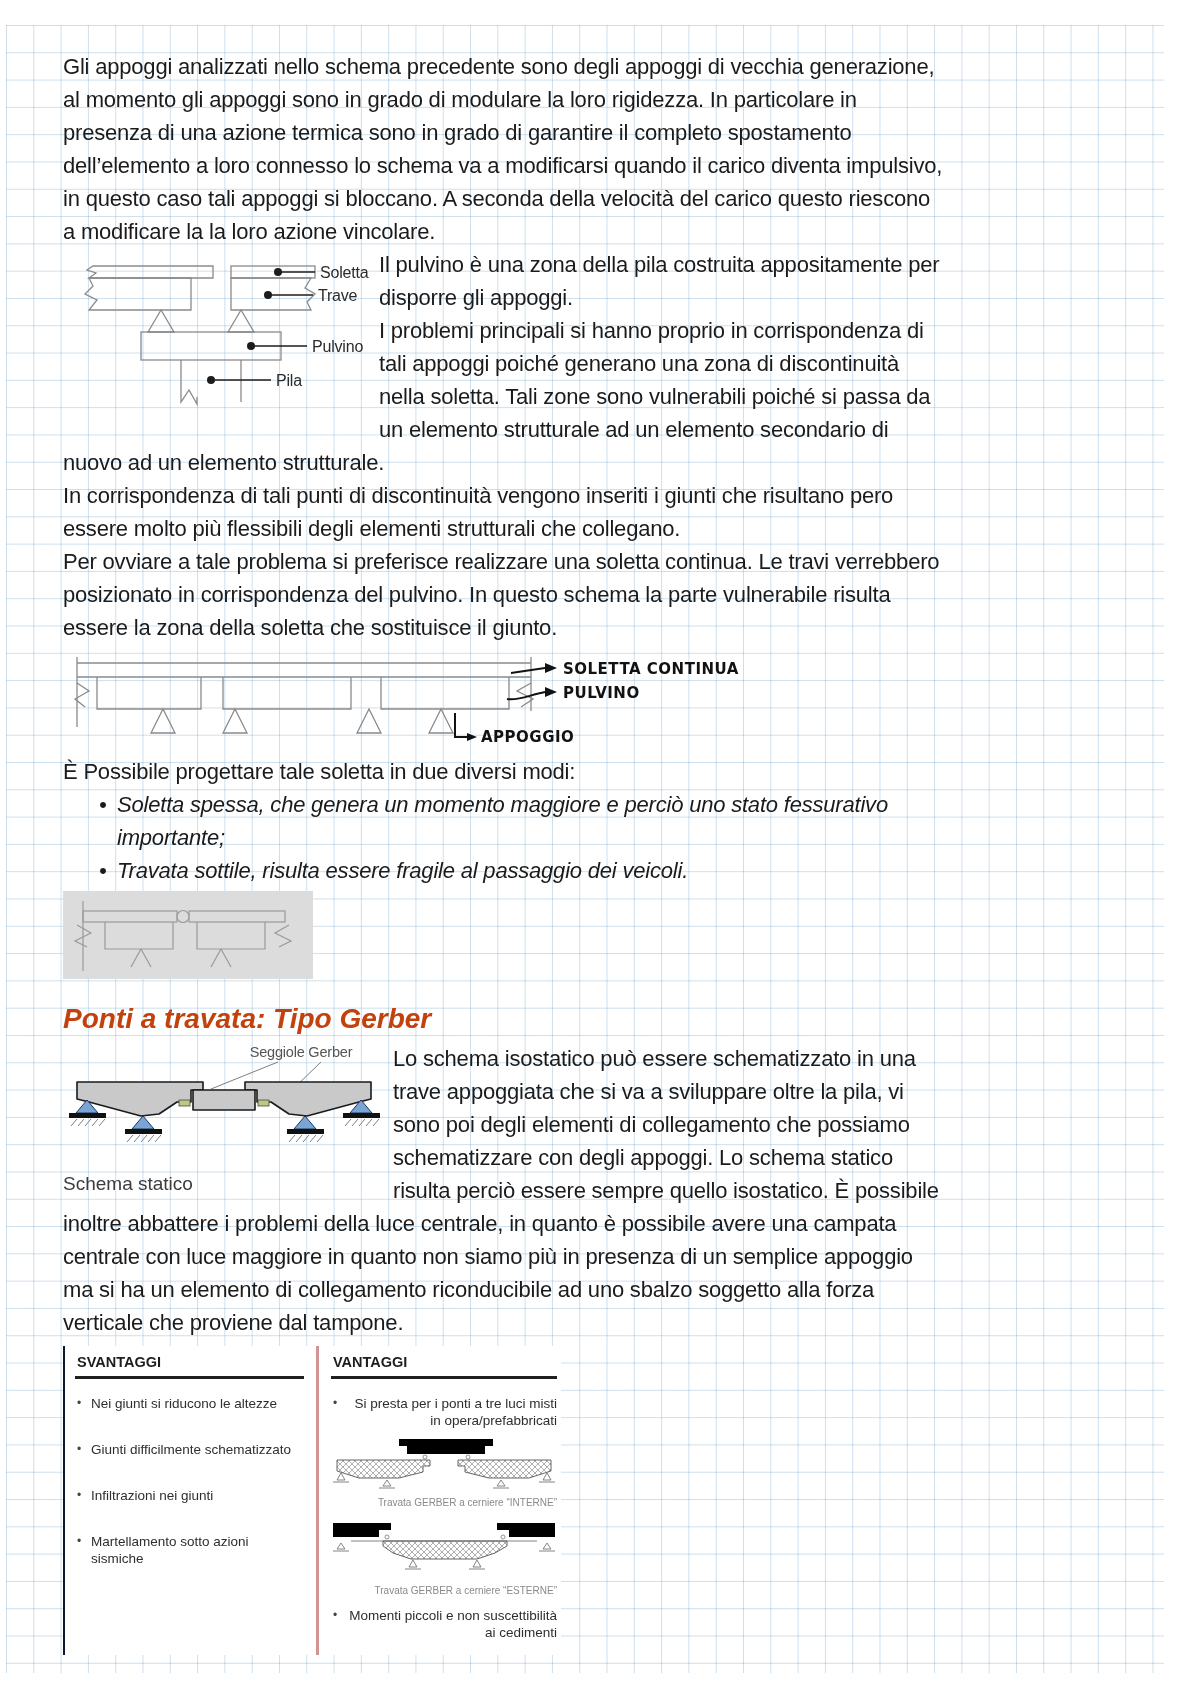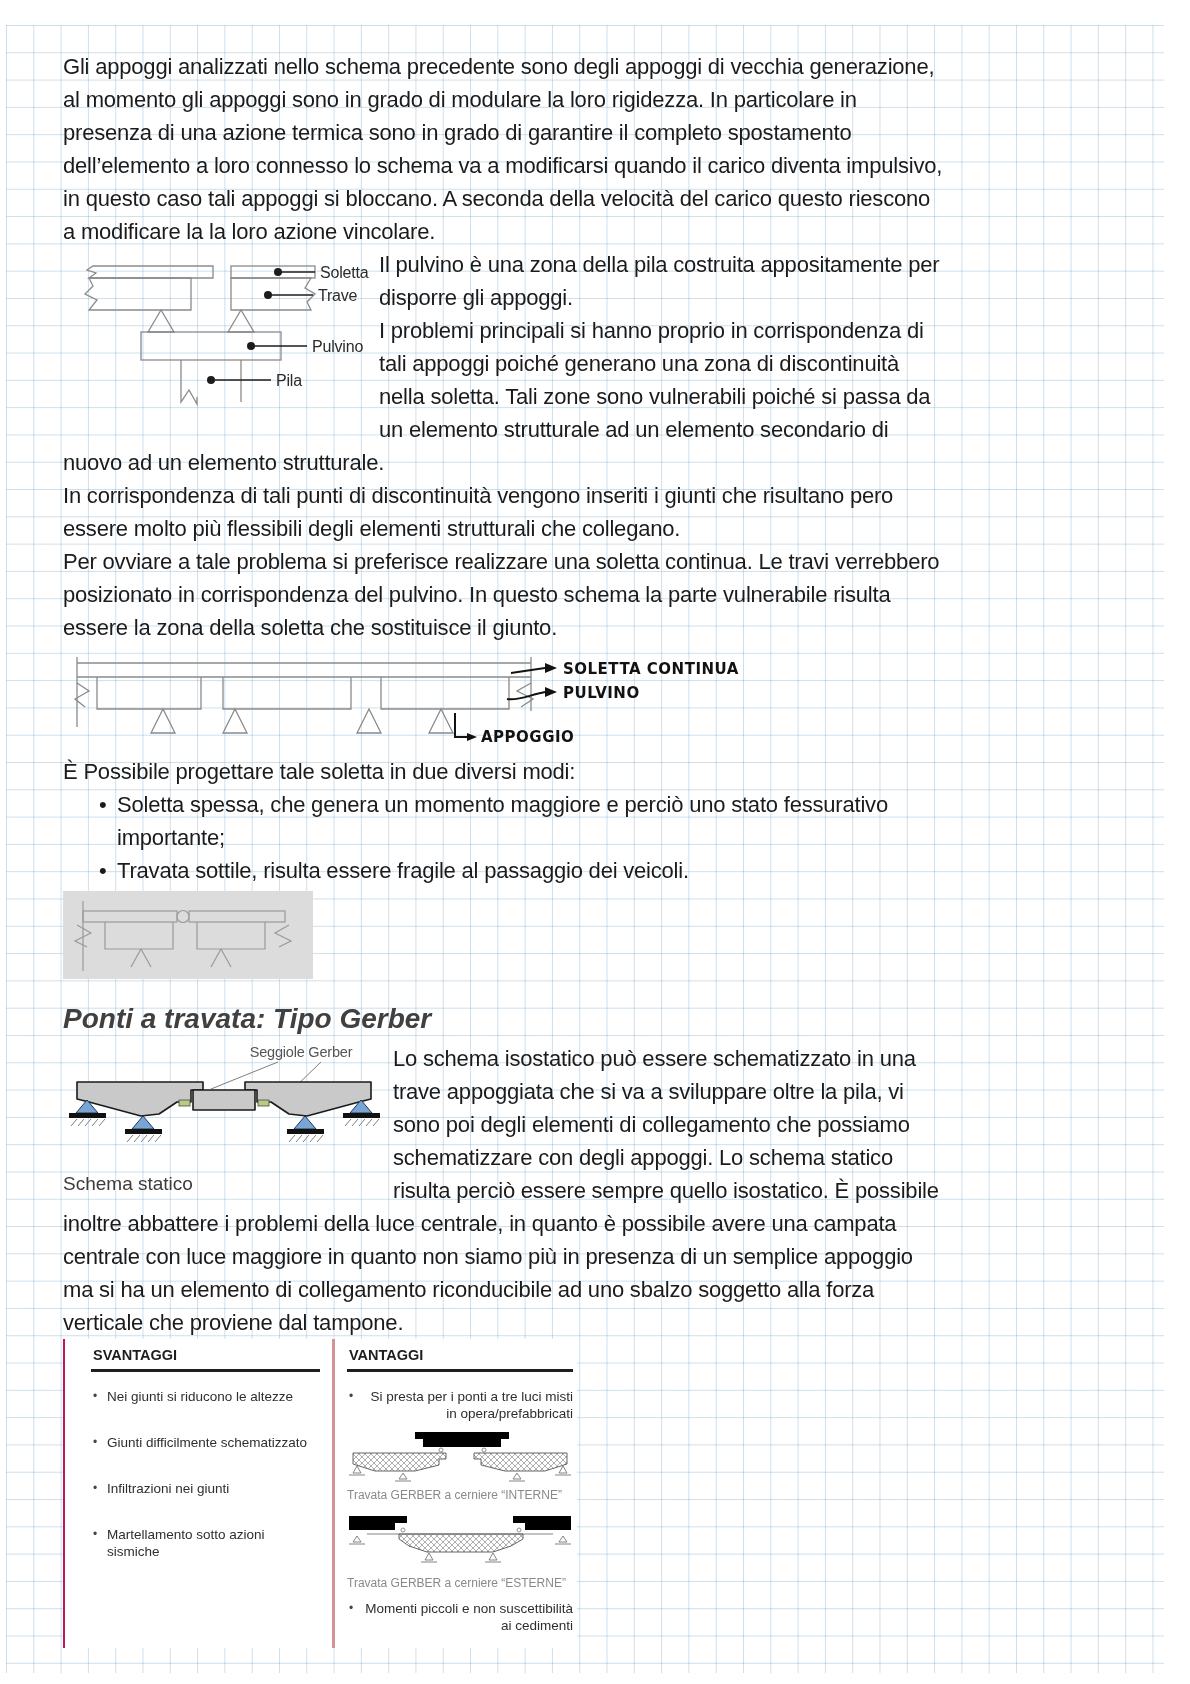--- a/index.html
+++ b/index.html
@@ -15,39 +15,39 @@
   p.body-text{margin:0;white-space:pre-line;}
   .clear{clear:both;}
 
   
   .fig-left{float:left;}
   .fig-pila{width:312px;height:160px;margin:4px 4px 2px 0;}
   .fig-gerber{width:322px;margin:2px 8px 2px 0;}
   .fig-gerber .caption{font-size:19px;color:#3c3c3c;text-align:left;margin-top:2px;letter-spacing:0;}
 
   
-  ul.dots{margin:0 0 0 36px;padding:0;list-style:none;}
+  ul.dots{margin:0 0 0 36px;padding:0;list-style:none;font-style:italic;}
   ul.dots li{padding-left:18px;position:relative;}
   ul.dots li:before{content:"\2022";position:absolute;left:0;top:0;font-size:22px;}
 
   .soletta-fig{margin:5px 0 2px 0;}
   .hinge-fig{margin:4px 0 6px 0;}
 
-  h2.gerber-head{font-size:28px;line-height:34px;margin:14px 0 6px 0;font-weight:bold;font-style:italic;letter-spacing:0;color:#404040;}
+  h2.gerber-head{font-size:28px;line-height:34px;margin:14px 0 6px 0;font-weight:bold;font-style:italic;letter-spacing:0;color:#c2410c;}
 
   
-  .slide{width:496px;display:flex;background:#ffffff;margin-top:0;border-left:2px solid #be185d;padding-left:16px;}
+  .slide{width:496px;display:flex;background:#ffffff;margin-top:7px;border-left:2px solid #0f172a;}
   .slide .col{box-sizing:border-box;font-size:13.5px;line-height:17px;letter-spacing:0;color:#2e2e2e;}
   .slide .col-l{width:254px;padding:6px 12px 14px 10px;border-right:3px solid #d49292;}
   .slide .col-r{width:242px;padding:6px 4px 14px 12px;}
   .slide .hd{font-weight:bold;font-size:14.5px;color:#1d1d1d;padding:2px 0 5px 2px;border-bottom:3px solid #1f1f1f;margin-bottom:16px;}
   .slide .item{position:relative;padding-left:16px;margin-bottom:29px;}
   .slide .col-r .item{margin-bottom:8px;text-align:right;}
   .slide .item:before{content:"\2022";position:absolute;left:2px;top:0;font-size:12px;color:#444;}
-  .slide .mini-cap{font-size:12px;color:#8a8a8a;text-align:left;margin:1px 0 8px 0;}
+  .slide .mini-cap{font-size:10px;color:#8a8a8a;text-align:right;margin:1px 0 8px 0;}
   .slide .item.last{margin-top:6px;margin-bottom:0;}
 
   svg text{font-family:"Liberation Sans",sans-serif;}
   text.hand{font-family:"DejaVu Sans",sans-serif;font-size:15px;font-weight:bold;letter-spacing:0.5px;fill:#121212;}
 </style>
 </head>
 <body>
 
 <div class="grid-layer"></div>
 

